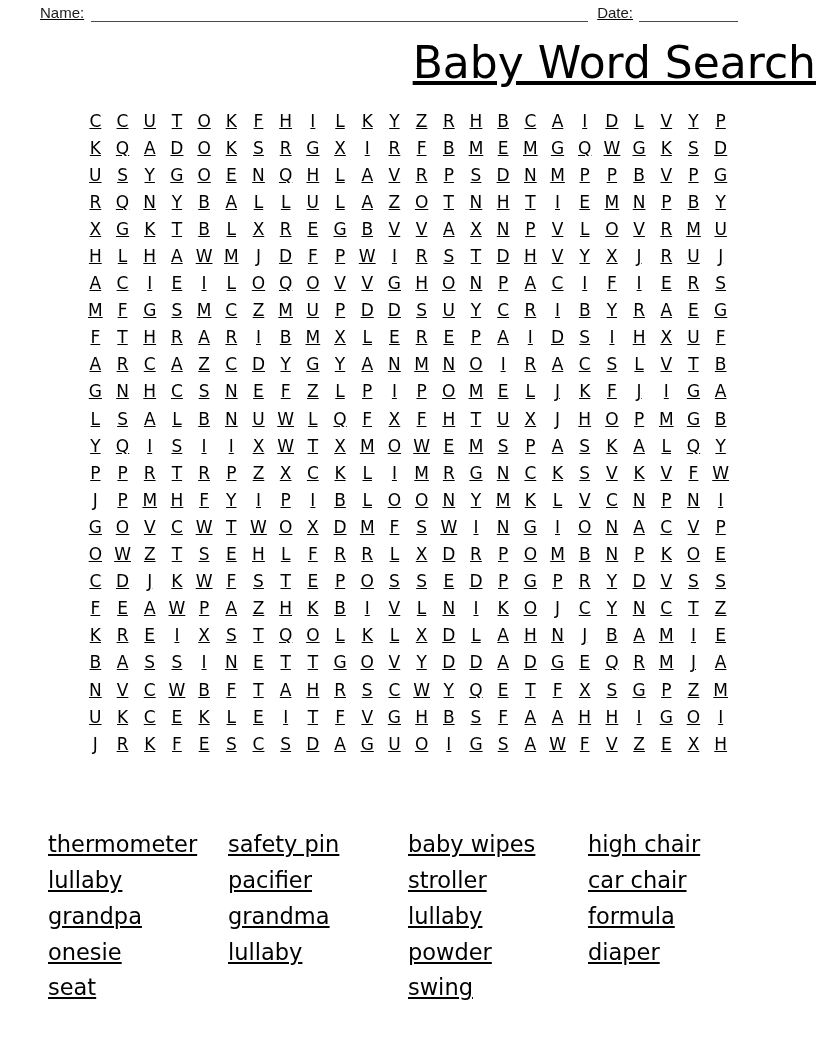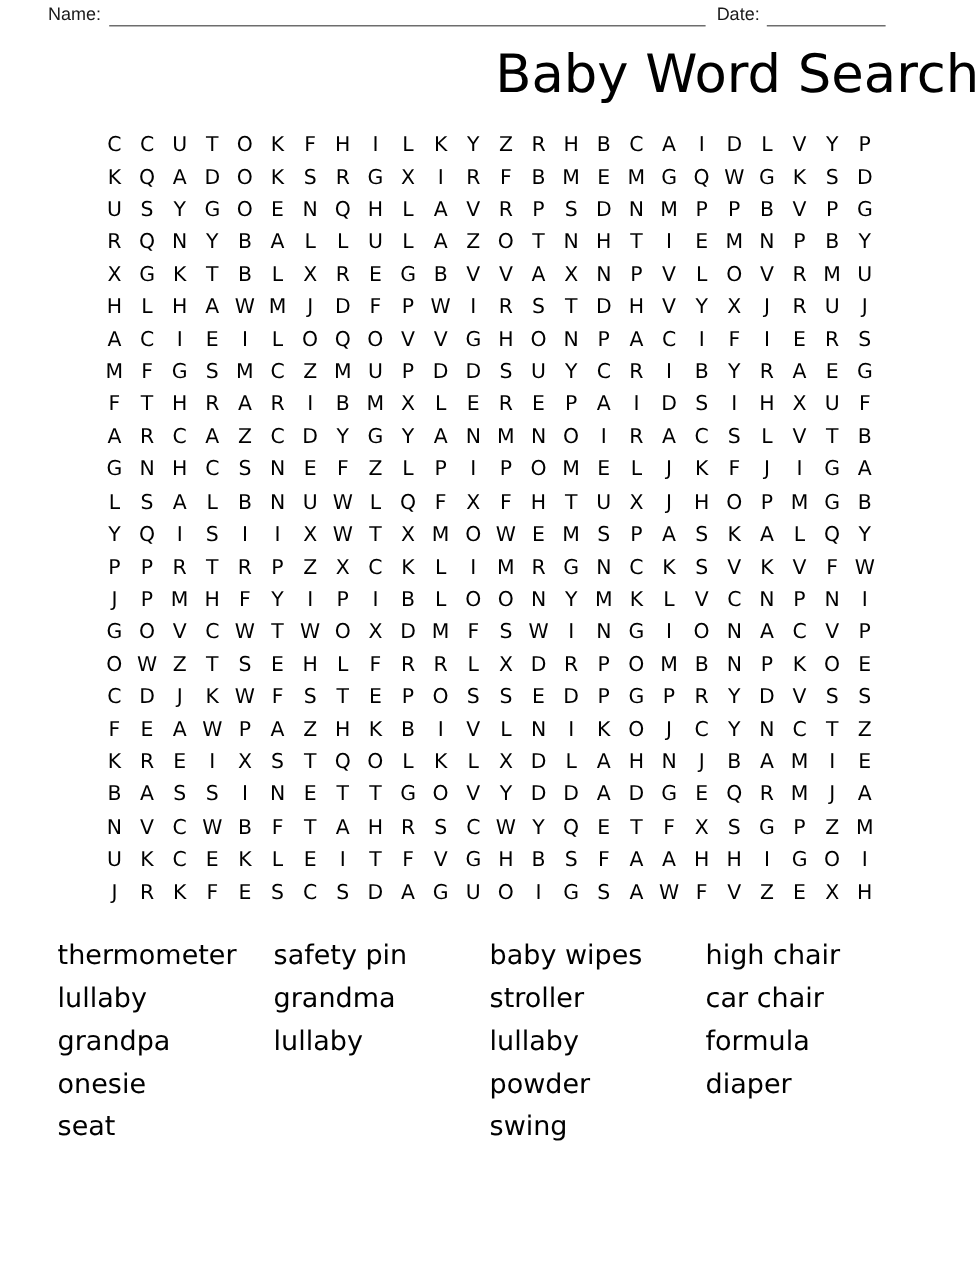--- a/index.html
+++ b/index.html
@@ -5,21 +5,21 @@
   * { margin: 0; padding: 0; box-sizing: border-box; }
   html, body { background: #ffffff; }
   body {
     width: 816px;
     height: 1056px;
     margin: 0 auto;
     font-family: "DejaVu Sans", sans-serif;
     color: #000;
     overflow: hidden;
   }
-  .page { width: 816px; height: 1056px; position: relative; }
+  .page { width: 816px; height: 1056px; position: relative; text-decoration: underline; }
 
   
   .header-row {
     display: flex;
     align-items: flex-end;
     padding: 2px 44px 0 40px;
     height: 22px;
     font-family: "Liberation Sans", sans-serif;
     font-size: 15px;
     color: #1a1a1a;
@@ -64,21 +64,21 @@
     font-size: 17px;
     font-weight: 500;
     color: #000;
   }
 
   
   .word-list {
     display: flex;
     margin: 22px 0 0 48px;
   }
-  .word-col { width: 180px; }
+  .word-col { width: 180px; margin-top: 48px; }
   .word {
     font-size: 22.5px;
     line-height: 35.8px;
     color: #000;
     white-space: nowrap;
   }
 </style>
 </head>
 <body>
 
@@ -675,20 +675,21 @@
   <div class="word-list">
       <div class="word-col">
         <div class="word">thermometer</div>
         <div class="word">lullaby</div>
         <div class="word">grandpa</div>
         <div class="word">onesie</div>
         <div class="word">seat</div>
       </div>
       <div class="word-col">
         <div class="word">safety pin</div>
+        <div class="word">pacifier</div>
         <div class="word">grandma</div>
         <div class="word">lullaby</div>
       </div>
       <div class="word-col">
         <div class="word">baby wipes</div>
         <div class="word">stroller</div>
         <div class="word">lullaby</div>
         <div class="word">powder</div>
         <div class="word">swing</div>
       </div>

